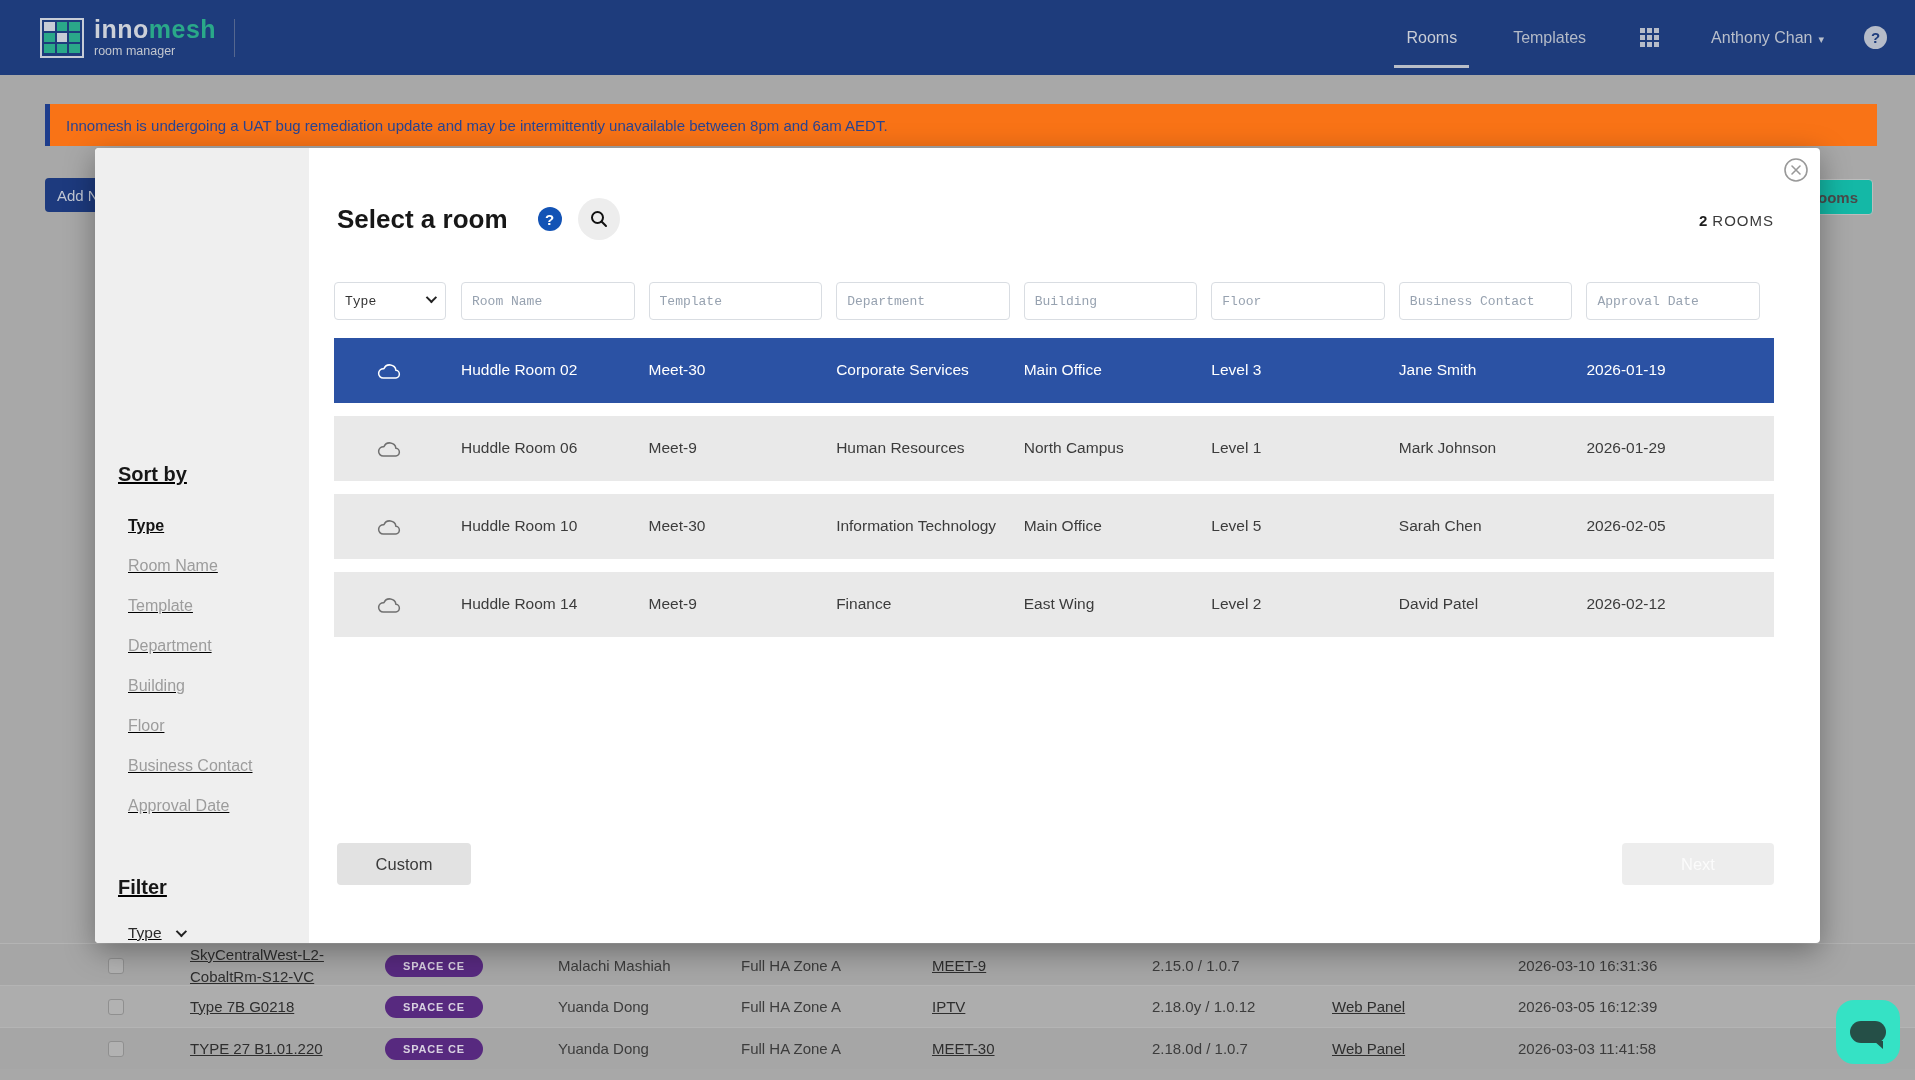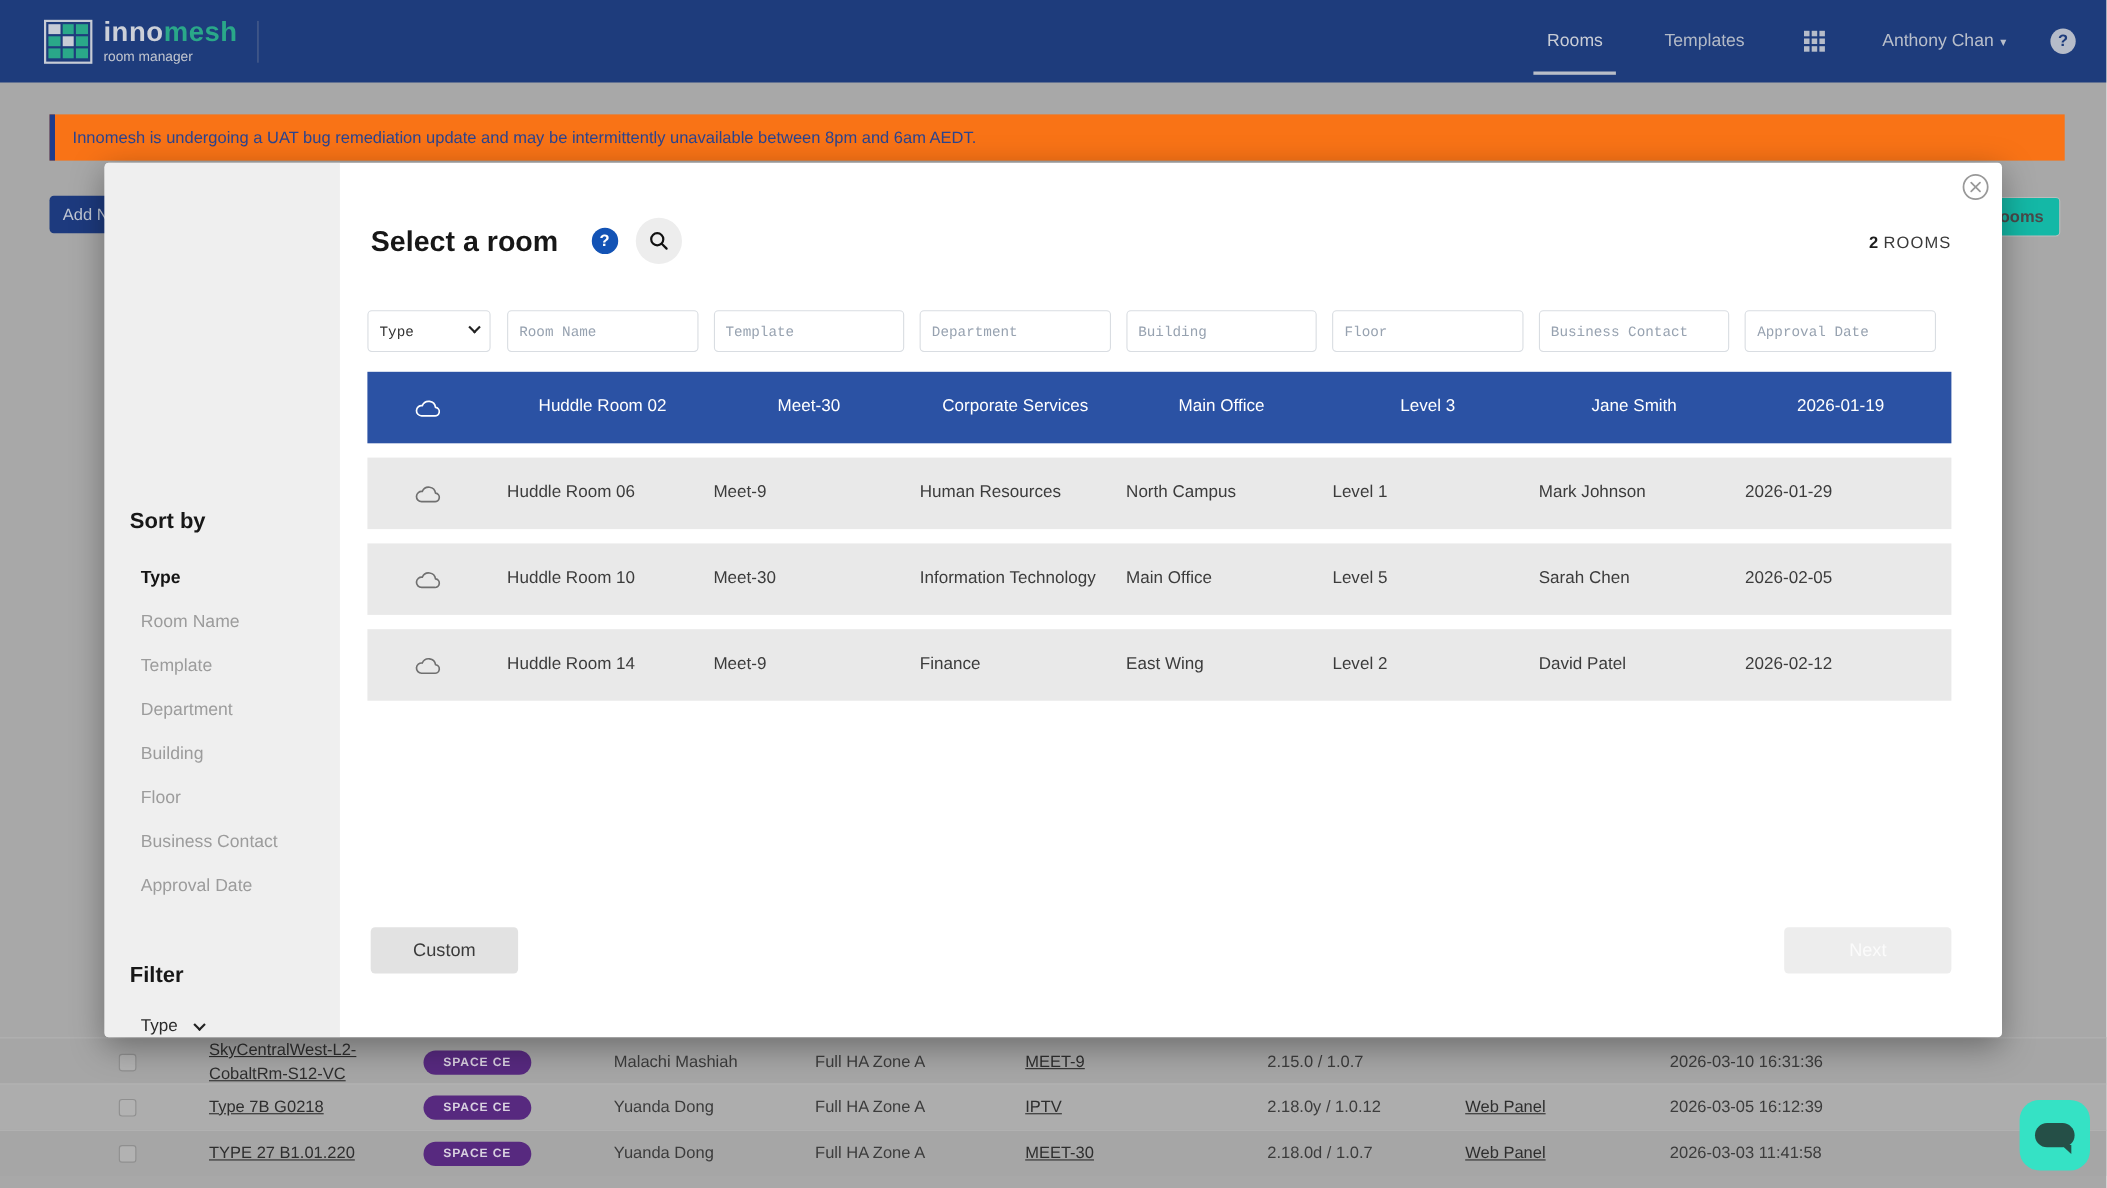--- a/index.html
+++ b/index.html
@@ -46,21 +46,21 @@
   .badge { display:inline-block; background:#57297f; color:#d8d0e0; font-size:11px; font-weight:700; letter-spacing:.8px; padding:5px 18px; border-radius:12px; }
   .bg-plain { color:#3c3c3c; }
 
   
   .chat-btn { position:absolute; left:1836px; top:1000px; width:64px; height:64px; border-radius:18px; background:#35e2c5; z-index:30; cursor:pointer; display:flex; align-items:center; justify-content:center; }
   .chat-bubble { position:relative; width:36px; height:22px; background:#254f47; border-radius:11px; }
   .chat-bubble::after { content:""; position:absolute; right:3px; bottom:-6px; width:0; height:0; border-left:9px solid transparent; border-top:8px solid #254f47; }
 
   
   .modal { position:absolute; left:95px; top:148px; width:1725px; height:795px; background:#ffffff; border-radius:4px; box-shadow:0 8px 30px rgba(0,0,0,.35); z-index:10; overflow:hidden; display:flex; }
-  .modal-sidebar { width:214px; height:100%; background:#efefef; flex:none; padding-top:315px; }
+  .modal-sidebar { width:214px; height:100%; background:#efefef; flex:none; padding-top:315px;text-decoration:underline; }
   .side-heading { font-size:20px; font-weight:700; color:#171717; margin-left:23px; }
   .sort-list { margin-top:20px; }
   .sort-item { height:40px; display:flex; align-items:center; padding-left:33px; font-size:16px; color:#9c9c9c; cursor:pointer; }
   .sort-item.active { color:#141414; font-weight:700; }
   .filter-heading { margin-top:50px; }
   .filter-list { margin-top:16px; }
   .filter-item { height:36px; display:flex; align-items:center; padding-left:33px; font-size:15.5px; color:#2b2b2b; cursor:pointer; }
   .chev { width:8px; height:8px; border-right:2.5px solid #222; border-bottom:2.5px solid #222; transform:rotate(45deg) translateY(-2px); margin-left:14px; }
 
   .modal-main { position:relative; flex:1; height:100%; }
@@ -76,21 +76,21 @@
   .finput, .fselect { height:38px; border:1px solid #d9dde2; border-radius:4px; background:#fff; font-family:"Liberation Mono", monospace; font-size:13px; color:#333; padding:0 10px; width:calc(100% - 14px); outline:none; }
   .finput::placeholder { color:#97a2b0; }
   .select-wrap { position:relative; width:112px; }
   .fselect { width:112px; appearance:none; -webkit-appearance:none; padding-right:24px; }
   .select-wrap .chev { position:absolute; right:12px; top:13px; pointer-events:none; }
 
   .rows-area { position:absolute; top:190px; left:25px; right:46px; }
   .room-row { display:grid; grid-template-columns:127px repeat(7,1fr); align-items:center; height:65px; margin-bottom:13px; background:#e9e9e9; color:#3c3c3c; font-size:15.5px; cursor:pointer; }
   .room-row > div { padding-right:14px; line-height:1.35; }
   .room-row .cloud { margin-left:42px; color:#707070; display:flex; }
-  .room-row.selected { background:#2b52a4; color:#ffffff;text-align:center; }
+  .room-row.selected { background:#2b52a4; color:#ffffff; }
   .room-row.selected .cloud { color:#ffffff; }
 
   .custom-btn { position:absolute; left:28px; bottom:58px; width:134px; height:42px; background:#e2e2e2; border:none; border-radius:4px; font-size:16.5px; color:#3b3b3b; font-family:"Liberation Sans", sans-serif; cursor:pointer; }
   .next-btn { position:absolute; right:46px; bottom:58px; width:152px; height:42px; background:#ededed; border:none; border-radius:4px; font-size:16.5px; color:#fbfbfb; font-family:"Liberation Sans", sans-serif; cursor:default; }
 </style>
 </head>
 <body>
 
 <div class="navbar">
   <div class="brand">

